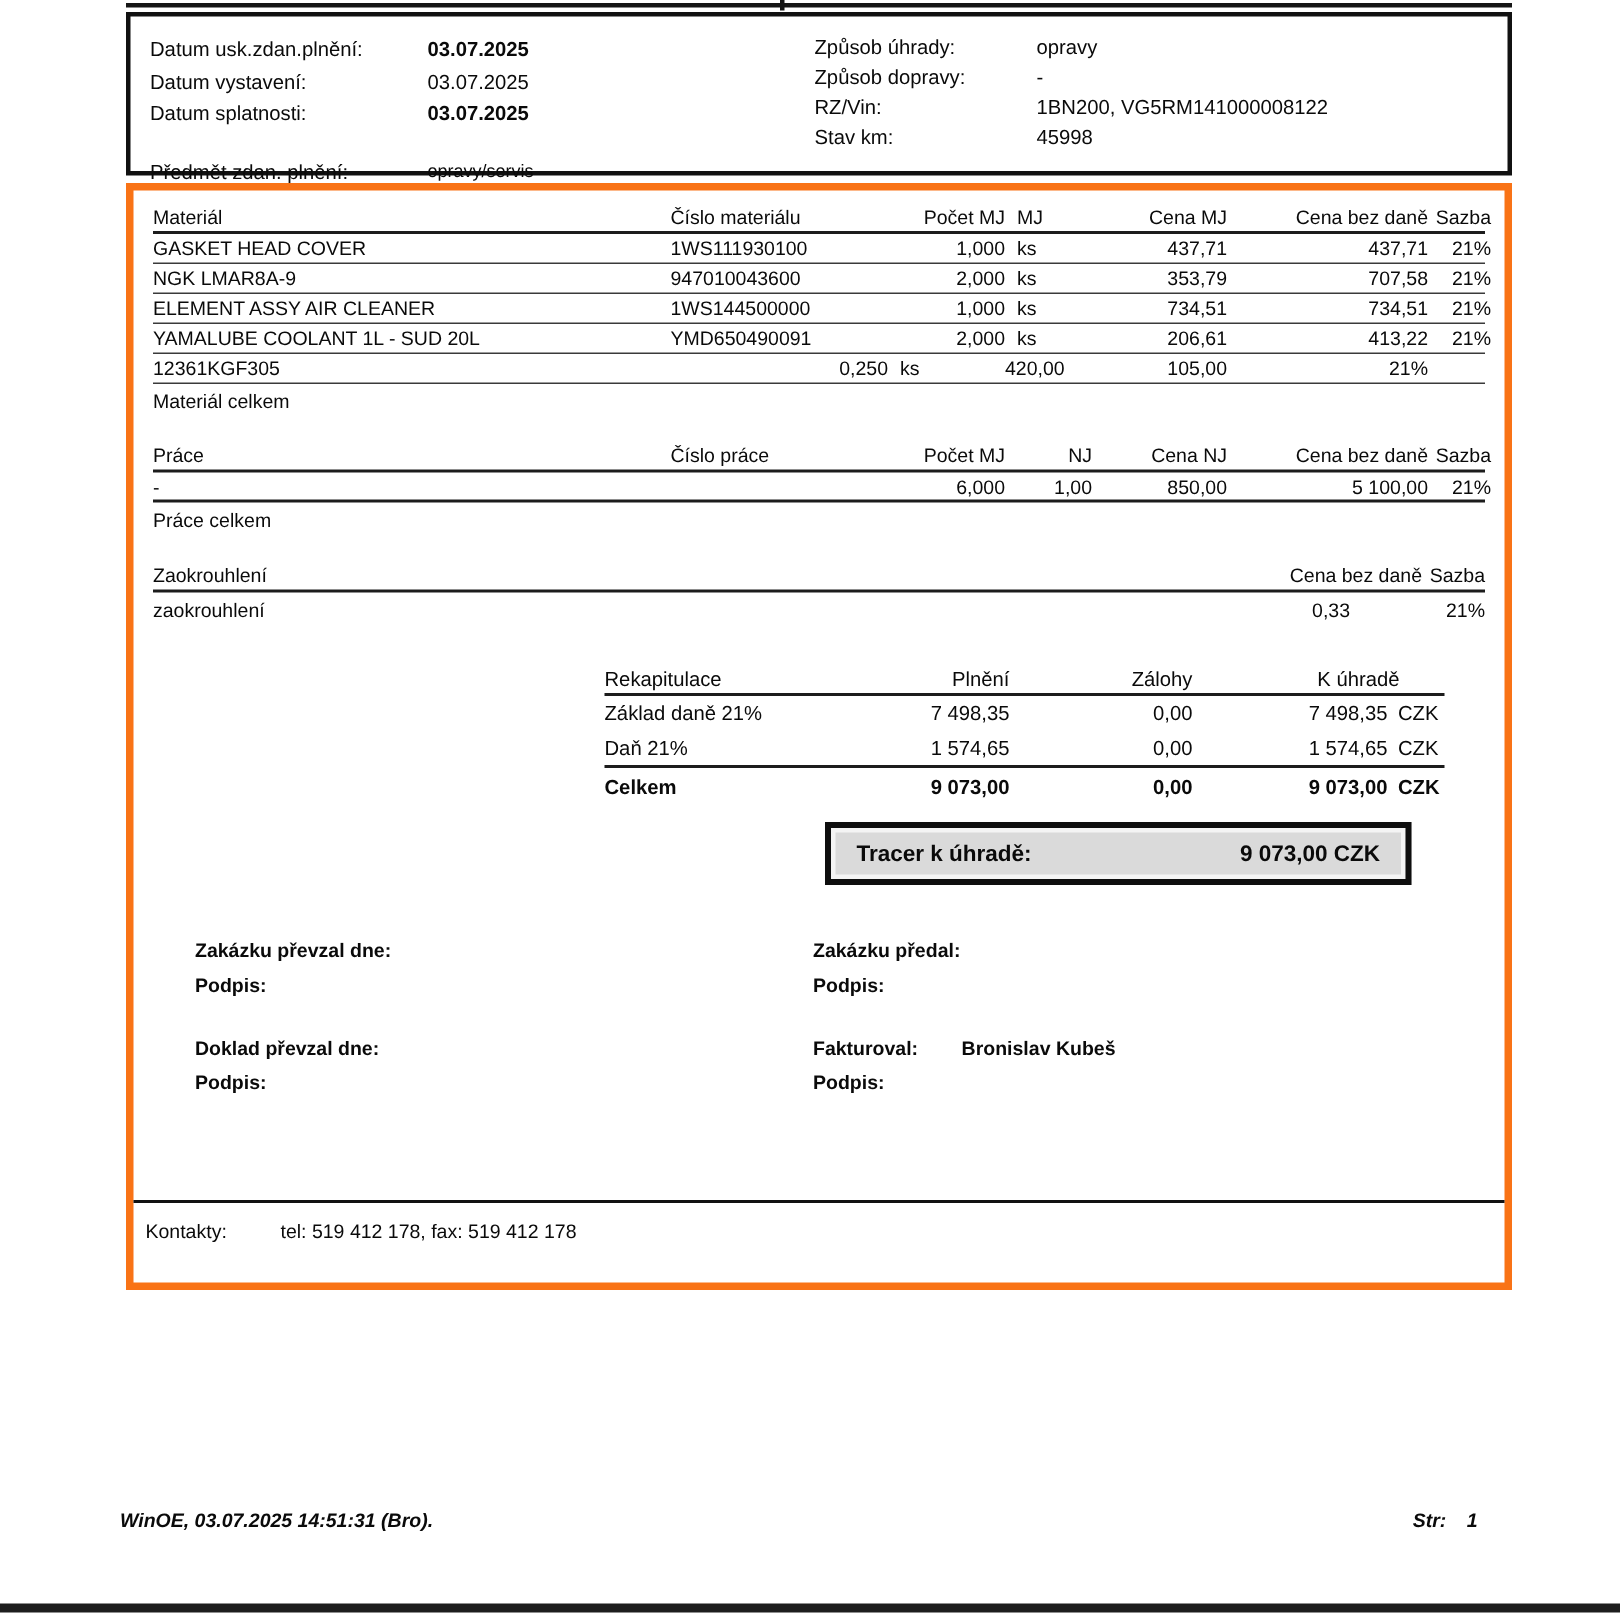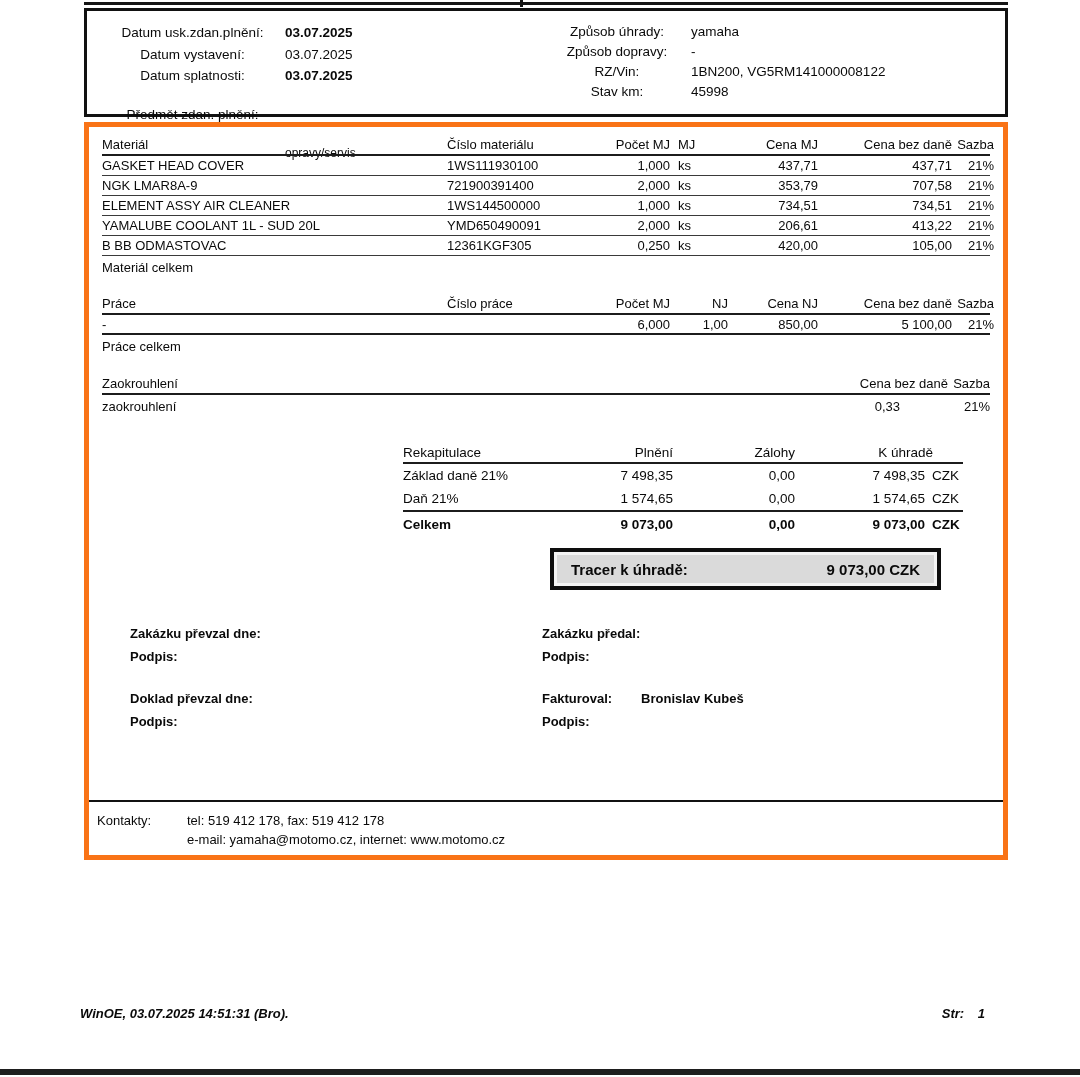--- a/index.html
+++ b/index.html
@@ -9,27 +9,27 @@
 
   
   .top-line { position:absolute; left:84px; top:2px; width:924px; height:3px; background:#151515; }
   .top-tick { position:absolute; left:520px; top:0; width:3px; height:7px; background:#151515; }
 
   
   .header-box { position:absolute; left:84px; top:8px; width:924px; height:109px;
     border:3px solid #111; display:flex; padding:11px 14px 0 13px; font-size:13.5px; }
   .hdr-col-left  { width:443px; }
   .hdr-col-right { flex:1; }
-  .kv { display:flex; line-height:21.5px;text-align:center; }
+  .kv { display:flex; line-height:21.5px; }
   .kv .k { width:185px; }
   .hdr-col-right .kv { line-height:20px; }
   .hdr-col-right .kv .k { width:148px; }
   .b { font-weight:bold; }
   .kv-gap { margin-top:17px; }
-  .small-val { font-size:12px;margin-top:39px; }
+  .small-val { font-size:12px; }
 
   
   .main-box { position:absolute; left:84px; top:122px; width:924px; height:738px;
     border:5px solid #f97316; display:flex; flex-direction:column; font-size:13px; }
 
   .tbl { margin:8px 13px 0 13px; }
   .tr { display:grid; align-items:end; }
   .mat-grid   { grid-template-columns:345px 145px 78px 38px 110px 134px 42px; }
   .prace-grid { grid-template-columns:345px 145px 78px 58px  90px 134px 42px; }
   .zao-grid   { grid-template-columns:1fr 134px 42px; }
@@ -103,21 +103,21 @@
         <span class="v b">03.07.2025</span>
       </div>
       <div class="kv kv-gap">
         <span class="k">Předmět zdan. plnění:</span>
         <span class="v small-val">opravy/servis</span>
       </div>
     </div>
     <div class="hdr-col-right">
         <div class="kv">
         <span class="k">Způsob úhrady:</span>
-        <span class="v">yamaha</span>
+        <span class="v">opravy</span>
       </div>
         <div class="kv">
         <span class="k">Způsob dopravy:</span>
         <span class="v">-</span>
       </div>
         <div class="kv">
         <span class="k">RZ/Vin:</span>
         <span class="v">1BN200, VG5RM141000008122</span>
       </div>
         <div class="kv">
@@ -144,21 +144,21 @@
           <span>GASKET HEAD COVER</span>
           <span>1WS111930100</span>
           <span class="ar">1,000</span>
           <span class="unit-c">ks</span>
           <span class="ar">437,71</span>
           <span class="ar">437,71</span>
           <span class="ar">21%</span>
         </div>
           <div class="tr row mat-grid">
           <span>NGK LMAR8A-9</span>
-          <span>721900391400</span>
+          <span>947010043600</span>
           <span class="ar">2,000</span>
           <span class="unit-c">ks</span>
           <span class="ar">353,79</span>
           <span class="ar">707,58</span>
           <span class="ar">21%</span>
         </div>
           <div class="tr row mat-grid">
           <span>ELEMENT ASSY AIR CLEANER</span>
           <span>1WS144500000</span>
           <span class="ar">1,000</span>
@@ -170,21 +170,20 @@
           <div class="tr row mat-grid">
           <span>YAMALUBE COOLANT 1L - SUD 20L</span>
           <span>YMD650490091</span>
           <span class="ar">2,000</span>
           <span class="unit-c">ks</span>
           <span class="ar">206,61</span>
           <span class="ar">413,22</span>
           <span class="ar">21%</span>
         </div>
           <div class="tr row mat-grid">
-          <span>B BB ODMASTOVAC</span>
           <span>12361KGF305</span>
           <span class="ar">0,250</span>
           <span class="unit-c">ks</span>
           <span class="ar">420,00</span>
           <span class="ar">105,00</span>
           <span class="ar">21%</span>
         </div>
         </div>
       <div class="tr total-line mat-grid">
         <span>Materiál celkem</span>
@@ -308,21 +307,20 @@
         <span>Podpis:</span>
       </div>
     </div>
 
     <div class="spacer"></div>
 
     <div class="contacts">
       <span class="k">Kontakty:</span>
       <span>
         <span style="display:block">tel: 519 412 178,  fax: 519 412 178</span>
-        <span style="display:block">e-mail: yamaha@motomo.cz,  internet: www.motomo.cz</span>
       </span>
     </div>
   </div>
 
   <div class="footer-left">WinOE, 03.07.2025 14:51:31  (Bro).</div>
   <div class="footer-right">
     <span>Str:</span>
     <span class="num">1</span>
   </div>
 

